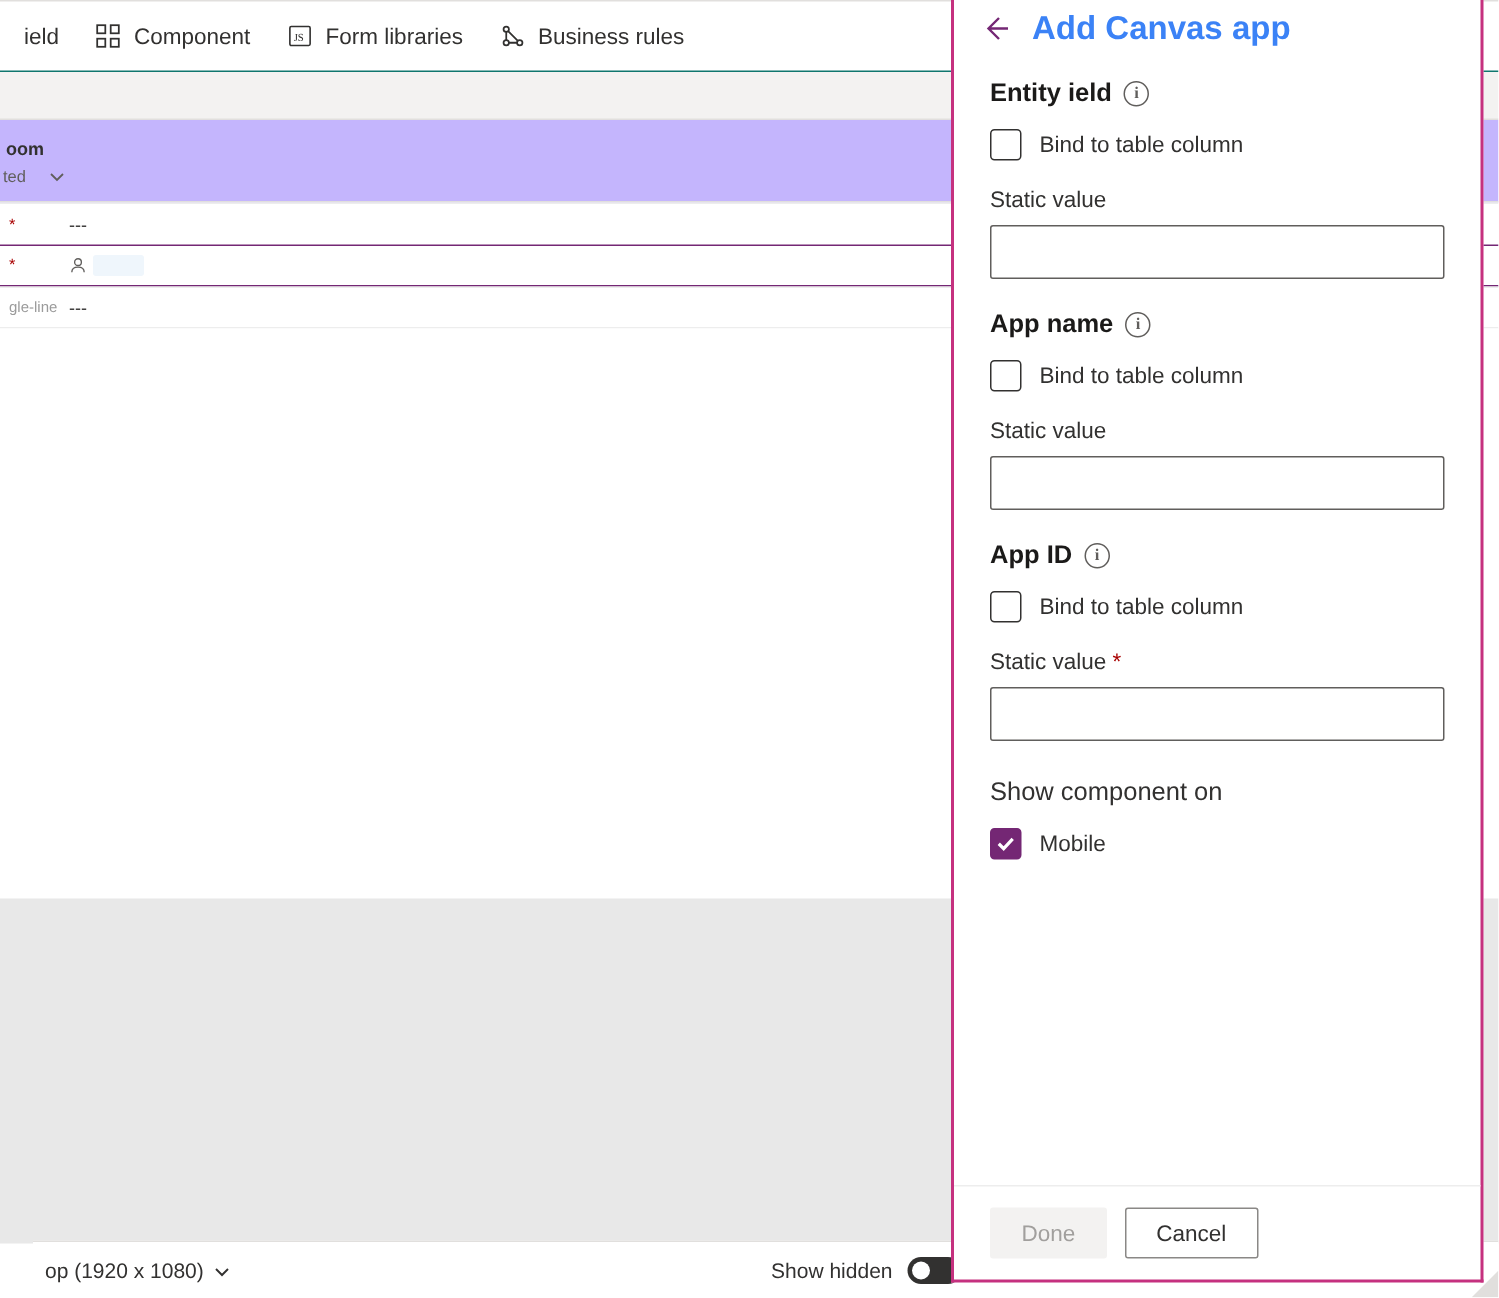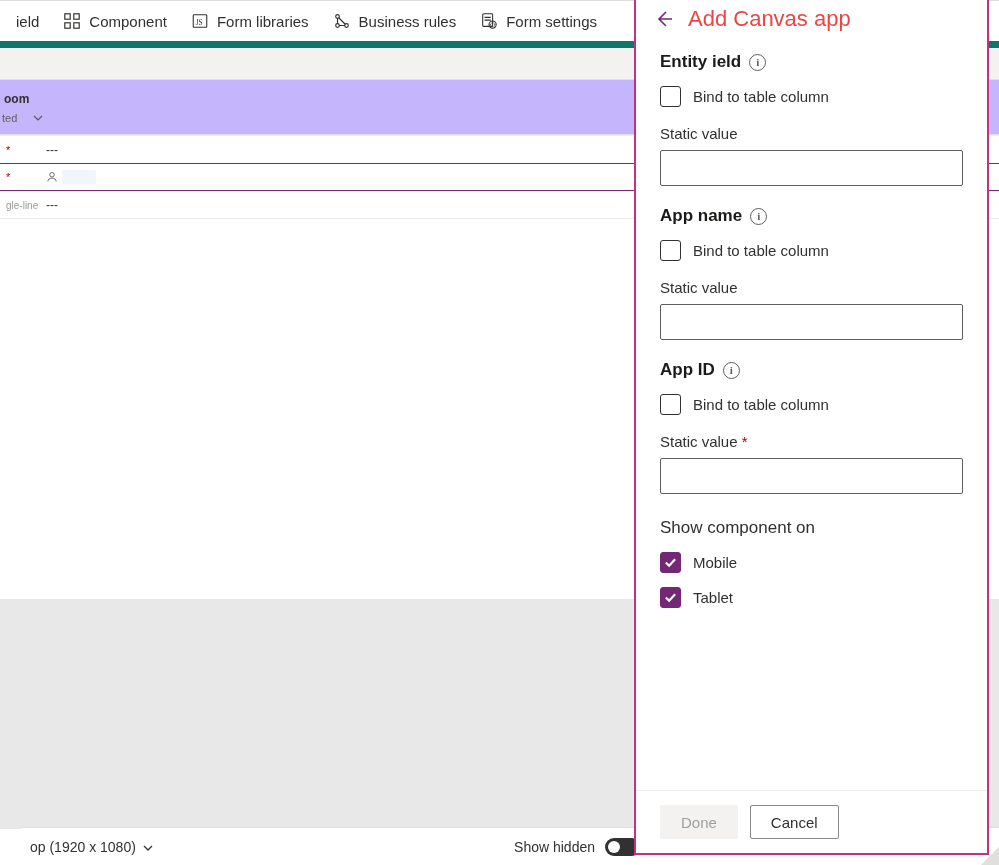--- a/index.html
+++ b/index.html
@@ -11,21 +11,21 @@
       width: 999px;
       height: 865px;
       overflow: hidden;
       position: relative;
     }
 
     
     .toolbar {
       height: 48px;
       border-top: 1px solid #e1dfdd;
-      border-bottom: 7px solid #0f766e;
+      border-bottom: 1px solid #0f766e;
       display: flex;
       align-items: center;
       padding: 0 6px;
       background: #fff;
       gap: 4px;
     }
     .toolbar-item {
       display: flex;
       align-items: center;
       gap: 8px;
@@ -166,22 +166,22 @@
       flex-direction: column;
     }
     .panel-head {
       display: flex;
       align-items: center;
       gap: 14px;
       padding: 6px 18px 8px 18px;
     }
     .panel-title {
       font-size: 22px;
-      font-weight: 400;
-      color: #ef4444;
+      font-weight: 700;
+      color: #3b82f6;
     }
     .panel-body {
       padding: 4px 24px 4px 24px;
       overflow: auto;
       flex: 1;
     }
     .field-group { margin-top: 20px; }
     .field-group:first-child { margin-top: 8px; }
     .field-title {
       font-weight: 600;
@@ -300,29 +300,20 @@
   </div>
   <div class="toolbar-item">
     <svg viewBox="0 0 20 20" fill="none" stroke="#323130" stroke-width="1.3">
       <circle cx="5" cy="5" r="2"></circle>
         <circle cx="15" cy="15" r="2"></circle>
         <circle cx="5" cy="15" r="2"></circle>
       <path d="M5 7 V13 M7 15 H13 M6.4 6.4 L13.6 13.6"></path>
     </svg>
     <span>Business rules</span>
   </div>
-  <div class="toolbar-item">
-    <svg viewBox="0 0 20 20" fill="none" stroke="#323130" stroke-width="1.2">
-      <rect x="3" y="2" width="11" height="14" rx="1"></rect>
-      <path d="M5 6 H12 M5 9 H12"></path>
-      <circle cx="14" cy="14" r="4"></circle>
-      <path d="M14 11 V12 M14 16 V17 M11 14 H12 M16 14 H17 M12 12 L12.7 12.7 M15.3 15.3 L16 16 M16 12 L15.3 12.7 M12.7 15.3 L12 16"></path>
-    </svg>
-    <span>Form settings</span>
-  </div>
 </div>
 
 <div class="subheader"></div>
 
 <div class="form-area">
   <div class="form-header">
     <span class="form-header-title">oom</span>
   </div>
   <div class="form-subline">
     <span>ted</span>
@@ -433,28 +424,20 @@
 
     <div class="section-title">Show component on</div>
     <div class="checkbox-row">
       <div class="chk checked">
         <svg viewBox="0 0 14 14" fill="none" stroke="#fff" stroke-width="2.3">
             <path d="M2 7 L5.5 10.5 L12 3.5"></path>
           </svg>
       </div>
       <span>Mobile</span>
     </div>
-    <div class="checkbox-row" style="margin-bottom:8px;">
-      <div class="chk checked">
-        <svg viewBox="0 0 14 14" fill="none" stroke="#fff" stroke-width="2.3">
-            <path d="M2 7 L5.5 10.5 L12 3.5"></path>
-          </svg>
-      </div>
-      <span>Tablet</span>
-    </div>
   </div>
 
   <div class="panel-footer">
     <button class="btn primary disabled">Done</button>
     <button class="btn">Cancel</button>
   </div>
 </div>
 
 <div class="resize-handle">
   <svg viewBox="0 0 18 18">

